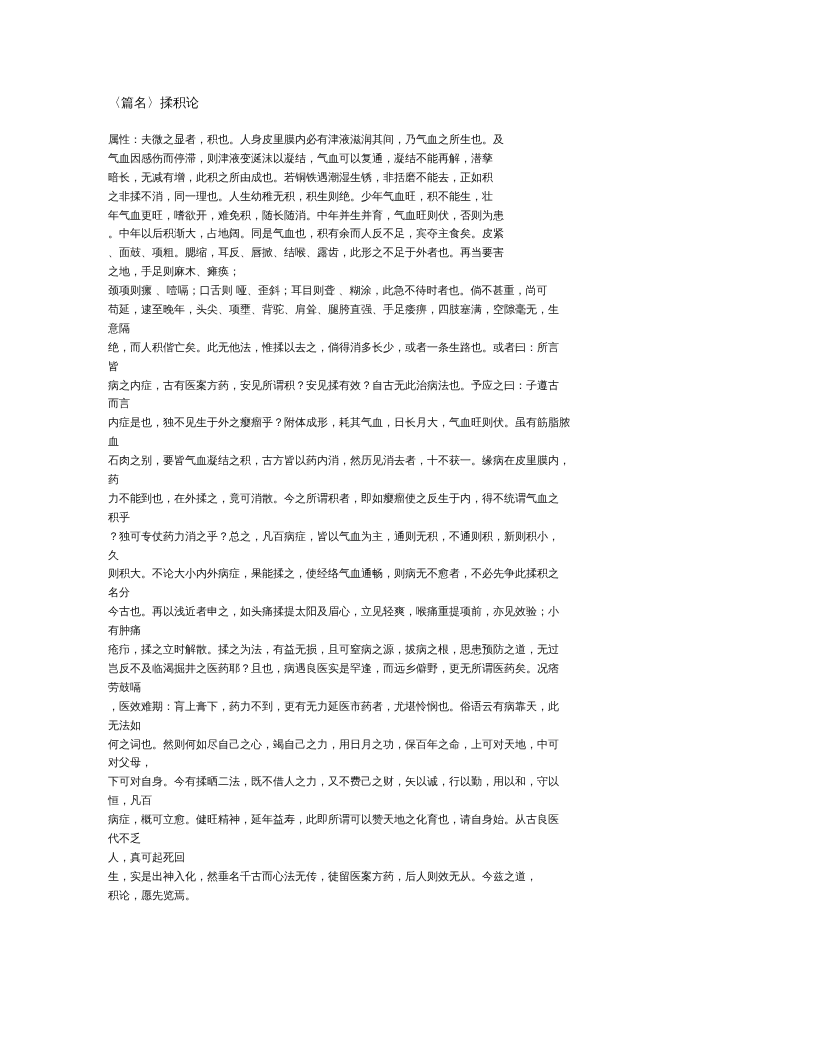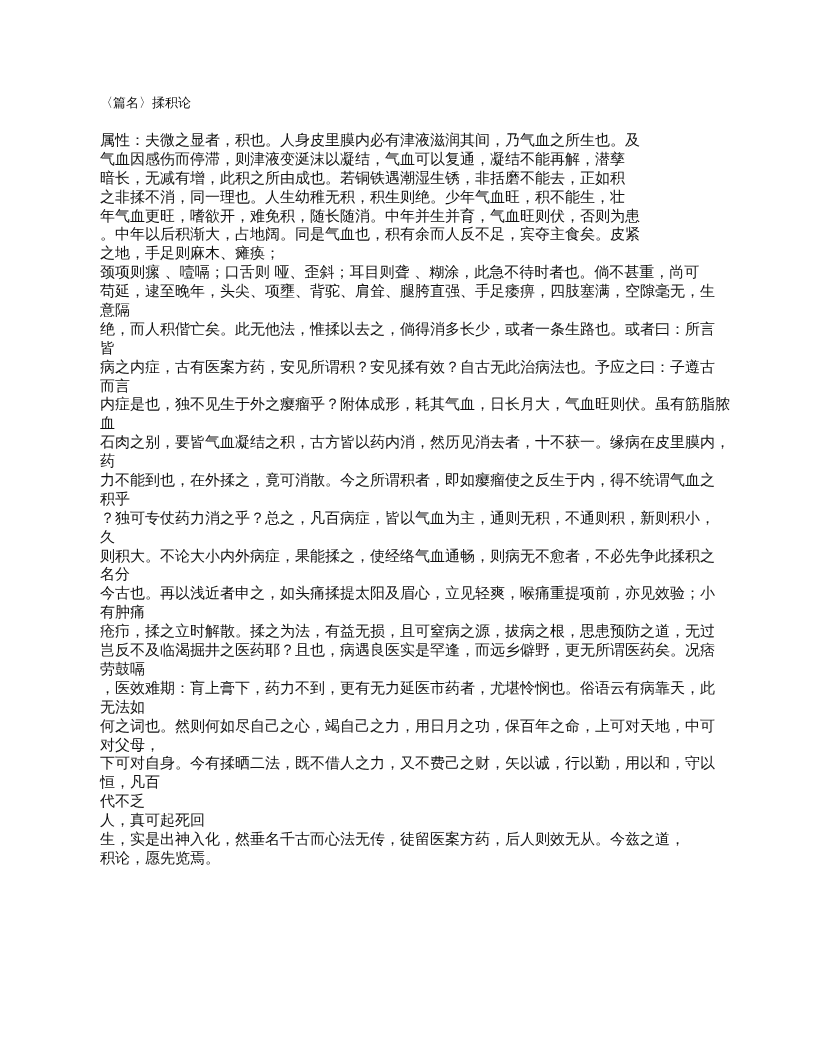--- a/index.html
+++ b/index.html
@@ -10,54 +10,55 @@
     body {
       width: 816px;
       height: 1056px;
       position: relative;
       overflow: hidden;
       font-family: "DejaVu Serif", "Liberation Serif", serif;
       color: #111111;
     }
     .page {
       position: absolute;
-      left: 100px;
+      left: 108px;
       top: 94px;
       width: 610px;
     }
     .title {
       font-size: 13px;
       line-height: 18px;
       height: 18px;
       white-space: nowrap;
     }
     .spacer {
       height: 19px;
     }
     .line {
-      font-size: 15px;
+      font-size: 11px;
       line-height: 18.9px;
       height: 18.9px;
       white-space: nowrap;
       letter-spacing: 0px;
     }
   </style>
 </head>
 <body>
 
 <div class="page">
   <div class="title">〈篇名〉揉积论</div>
   <div class="spacer"></div>
   <div>
     <div class="line">属性：夫微之显者，积也。人身皮里膜内必有津液滋润其间，乃气血之所生也。及</div>
     <div class="line">气血因感伤而停滞，则津液变涎沫以凝结，气血可以复通，凝结不能再解，潜孳</div>
     <div class="line">暗长，无减有增，此积之所由成也。若铜铁遇潮湿生锈，非括磨不能去，正如积</div>
     <div class="line">之非揉不消，同一理也。人生幼稚无积，积生则绝。少年气血旺，积不能生，壮</div>
     <div class="line">年气血更旺，嗜欲开，难免积，随长随消。中年并生并育，气血旺则伏，否则为患</div>
     <div class="line">。中年以后积渐大，占地阔。同是气血也，积有余而人反不足，宾夺主食矣。皮紧</div>
+    <div class="line">、面鼓、项粗。腮缩，耳反、唇掀、结喉、露齿，此形之不足于外者也。再当要害</div>
     <div class="line">之地，手足则麻木、瘫痪；</div>
     <div class="line">颈项则瘰 、噎嗝；口舌则 哑、歪斜；耳目则聋 、糊涂，此急不待时者也。倘不甚重，尚可</div>
     <div class="line">苟延，逮至晚年，头尖、项壅、背驼、肩耸、腿胯直强、手足痿痹，四肢塞满，空隙毫无，生</div>
     <div class="line">意隔</div>
     <div class="line">绝，而人积偕亡矣。此无他法，惟揉以去之，倘得消多长少，或者一条生路也。或者曰：所言</div>
     <div class="line">皆</div>
     <div class="line">病之内症，古有医案方药，安见所谓积？安见揉有效？自古无此治病法也。予应之曰：子遵古</div>
     <div class="line">而言</div>
     <div class="line">内症是也，独不见生于外之瘿瘤乎？附体成形，耗其气血，日长月大，气血旺则伏。虽有筋脂脓</div>
     <div class="line">血</div>
@@ -73,18 +74,19 @@
     <div class="line">有肿痛</div>
     <div class="line">疮疖，揉之立时解散。揉之为法，有益无损，且可窒病之源，拔病之根，思患预防之道，无过</div>
     <div class="line">岂反不及临渴掘井之医药耶？且也，病遇良医实是罕逢，而远乡僻野，更无所谓医药矣。况痞</div>
     <div class="line">劳鼓嗝</div>
     <div class="line">，医效难期：肓上膏下，药力不到，更有无力延医市药者，尤堪怜悯也。俗语云有病靠天，此</div>
     <div class="line">无法如</div>
     <div class="line">何之词也。然则何如尽自己之心，竭自己之力，用日月之功，保百年之命，上可对天地，中可</div>
     <div class="line">对父母，</div>
     <div class="line">下可对自身。今有揉晒二法，既不借人之力，又不费己之财，矢以诚，行以勤，用以和，守以</div>
     <div class="line">恒，凡百</div>
+    <div class="line">病症，概可立愈。健旺精神，延年益寿，此即所谓可以赞天地之化育也，请自身始。从古良医</div>
     <div class="line">代不乏</div>
     <div class="line">人，真可起死回</div>
     <div class="line">生，实是出神入化，然垂名千古而心法无传，徒留医案方药，后人则效无从。今兹之道，</div>
     <div class="line">积论，愿先览焉。</div>
   </div>
 </div>
 
 </body></html>

